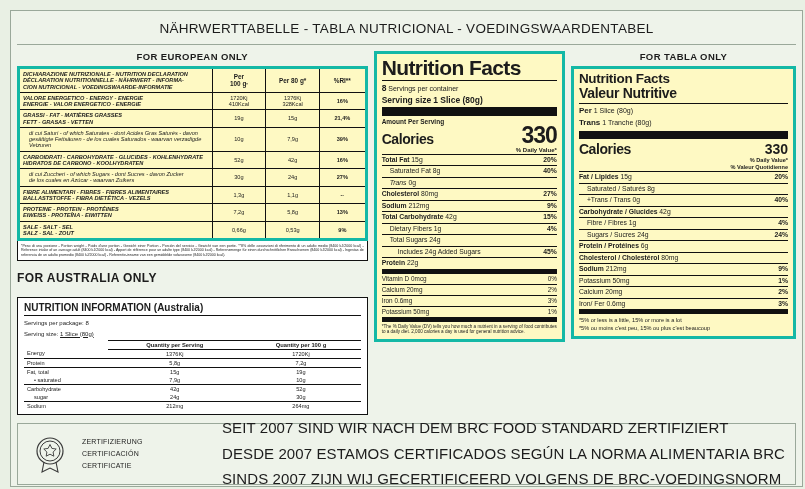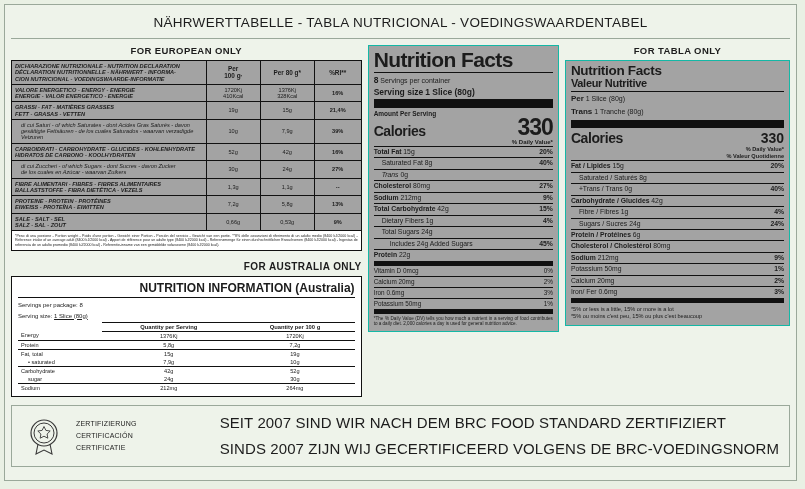--- a/index.html
+++ b/index.html
@@ -5,59 +5,59 @@
   html,body{margin:0;padding:0;}
   body{
     width:805px;height:489px;
     background:#e9f0e4;
     font-family:"Liberation Sans",sans-serif;
     color:#1c1c1c;
     -webkit-font-smoothing:antialiased;
   }
   .page{
     position:relative;width:805px;height:489px;box-sizing:border-box;
-    padding:4px;background:#e9f0e4;
+    padding:10px;background:#e9f0e4;
   }
   .outer{
     border:1px solid #9aa89a;background:#eef3ea;width:793px;height:477px;box-sizing:border-box;
     padding:4px 6px;
   }
   .main-title{
     text-align:center;font-size:13.5px;letter-spacing:.3px;padding:6px 0 8px;
     border-bottom:1px solid #9aa89a;margin-bottom:6px;
   }
   .cols{display:flex;gap:6px;align-items:flex-start;}
   .col-eu{width:352px;}
   .col-usa{width:192px;}
   .col-can{width:226px;}
   .col-head{
     text-align:center;font-size:9.5px;font-weight:bold;letter-spacing:.4px;
     margin-bottom:4px;
   }
-  .panel{background:#a3a3a3;border:1px solid #14b8a6;box-sizing:border-box;}
+  .panel{background:#fef9c3;border:3px solid #14b8a6;box-sizing:border-box;}
   
   .eu-table{width:100%;border-collapse:collapse;font-size:5.6px;line-height:1.12;}
   .eu-table td,.eu-table th{border:1px solid #111;padding:2px 3px;vertical-align:middle;}
   .eu-head td{font-weight:bold;text-align:center;font-size:6.4px;}
   .eu-head td.lbl{text-align:left;font-size:5.6px;font-style:italic;font-weight:bold;}
   .eu-lbl{width:54%;}
   .eu-lbl b{font-weight:bold;}
   .eu-lbl i{font-style:italic;}
   .eu-num{text-align:center;width:15%;}
   .eu-rdi{text-align:center;width:13%;font-weight:bold;}
   .eu-sub{padding-left:9px !important;}
   .eu-foot{
     font-size:3.6px;line-height:1.25;padding:3px 3px;border:1px solid #111;border-top:none;
     text-align:justify;background:#fff;
   }
   
   .au-wrap{margin-top:10px;}
-  .au-title{text-align:right;font-size:10px;font-weight:bold;letter-spacing:.4px;margin-bottom:4px;}
+  .au-title{text-align:left;font-size:12px;font-weight:bold;letter-spacing:.4px;margin-bottom:12px;}
   .au-box{background:#fff;border:1px solid #111;padding:4px 6px;box-sizing:border-box;}
-  .au-h{text-align:right;font-size:12px;font-weight:bold;border-bottom:1px solid #111;padding-bottom:2px;margin-bottom:3px;}
+  .au-h{text-align:left;font-size:10px;font-weight:bold;border-bottom:1px solid #111;padding-bottom:2px;margin-bottom:3px;}
   .au-meta{font-size:6px;line-height:1.35;margin-bottom:2px;}
   .au-meta u{text-decoration:underline;}
   .au-table{width:100%;border-collapse:collapse;font-size:5.6px;}
   .au-table td,.au-table th{padding:1px 3px;vertical-align:top;}
   .au-table thead th{border-bottom:1px solid #111;border-top:1px solid #111;font-size:5.8px;font-weight:bold;text-align:center;}
   .au-table thead th.blank{border:none;}
   .au-table td.c{text-align:center;}
   .au-table td.ind{padding-left:10px;}
   .au-bord td{border-bottom:1px solid #111;}
   
@@ -76,21 +76,21 @@
   .nr.b{font-weight:bold;}
   .nr .v{font-weight:bold;}
   .nr .i1{padding-left:8px;}
   .nr .i2{padding-left:16px;}
   .nr.thick{border-bottom:5px solid #111;}
   .vitblock .nr{font-size:6.4px;}
   .footnote{font-size:4.6px;line-height:1.2;padding-top:2px;text-align:justify;}
   
   .can{padding:3px 5px 4px;}
   .can .t1{font-size:13.5px;font-weight:bold;line-height:1.04;letter-spacing:-.3px;}
-  .can .t2{font-size:11px;font-weight:bold;line-height:1.04;letter-spacing:-.3px;}
+  .can .t2{font-size:14px;font-weight:bold;line-height:1.04;letter-spacing:-.3px;}
   .can .serv{font-size:7px;line-height:1.3;margin-top:2px;}
   .can .serv b{font-size:8px;}
   .can-cal{display:flex;align-items:flex-end;justify-content:space-between;}
   .can-cal .l{font-size:14px;font-weight:bold;letter-spacing:-.4px;}
   .can-cal .r{font-size:14px;font-weight:bold;}
   .can-dv{text-align:right;font-size:5.6px;font-weight:bold;line-height:1.15;border-bottom:1px solid #111;padding-bottom:1px;}
   .can .nr{font-size:6.8px;}
   .can-foot{font-size:5.6px;line-height:1.35;padding-top:3px;}
   
   .cert{
@@ -420,18 +420,19 @@
         <path d="M15 29l-2 10 8-4 8 4-2-10" fill="none" stroke="#3a3a3a" stroke-width="1.1"></path>
       </svg>
     </div>
     <div class="cert-words">
       <div>ZERTIFIZIERUNG</div>
       <div>CERTIFICACIÓN</div>
       <div>CERTIFICATIE</div>
     </div>
     <div class="cert-text">
       <div class="nowrap">SEIT 2007 SIND WIR NACH DEM BRC FOOD STANDARD ZERTIFIZIERT</div>
+      <div class="nowrap">DESDE 2007 ESTAMOS CERTIFICADOS SEGÚN LA NORMA ALIMENTARIA BRC</div>
       <div class="nowrap">SINDS 2007 ZIJN WIJ GECERTIFICEERD VOLGENS DE BRC-VOEDINGSNORM</div>
     </div>
   </div>
 
  </div>
 </div>
 
 </body></html>

